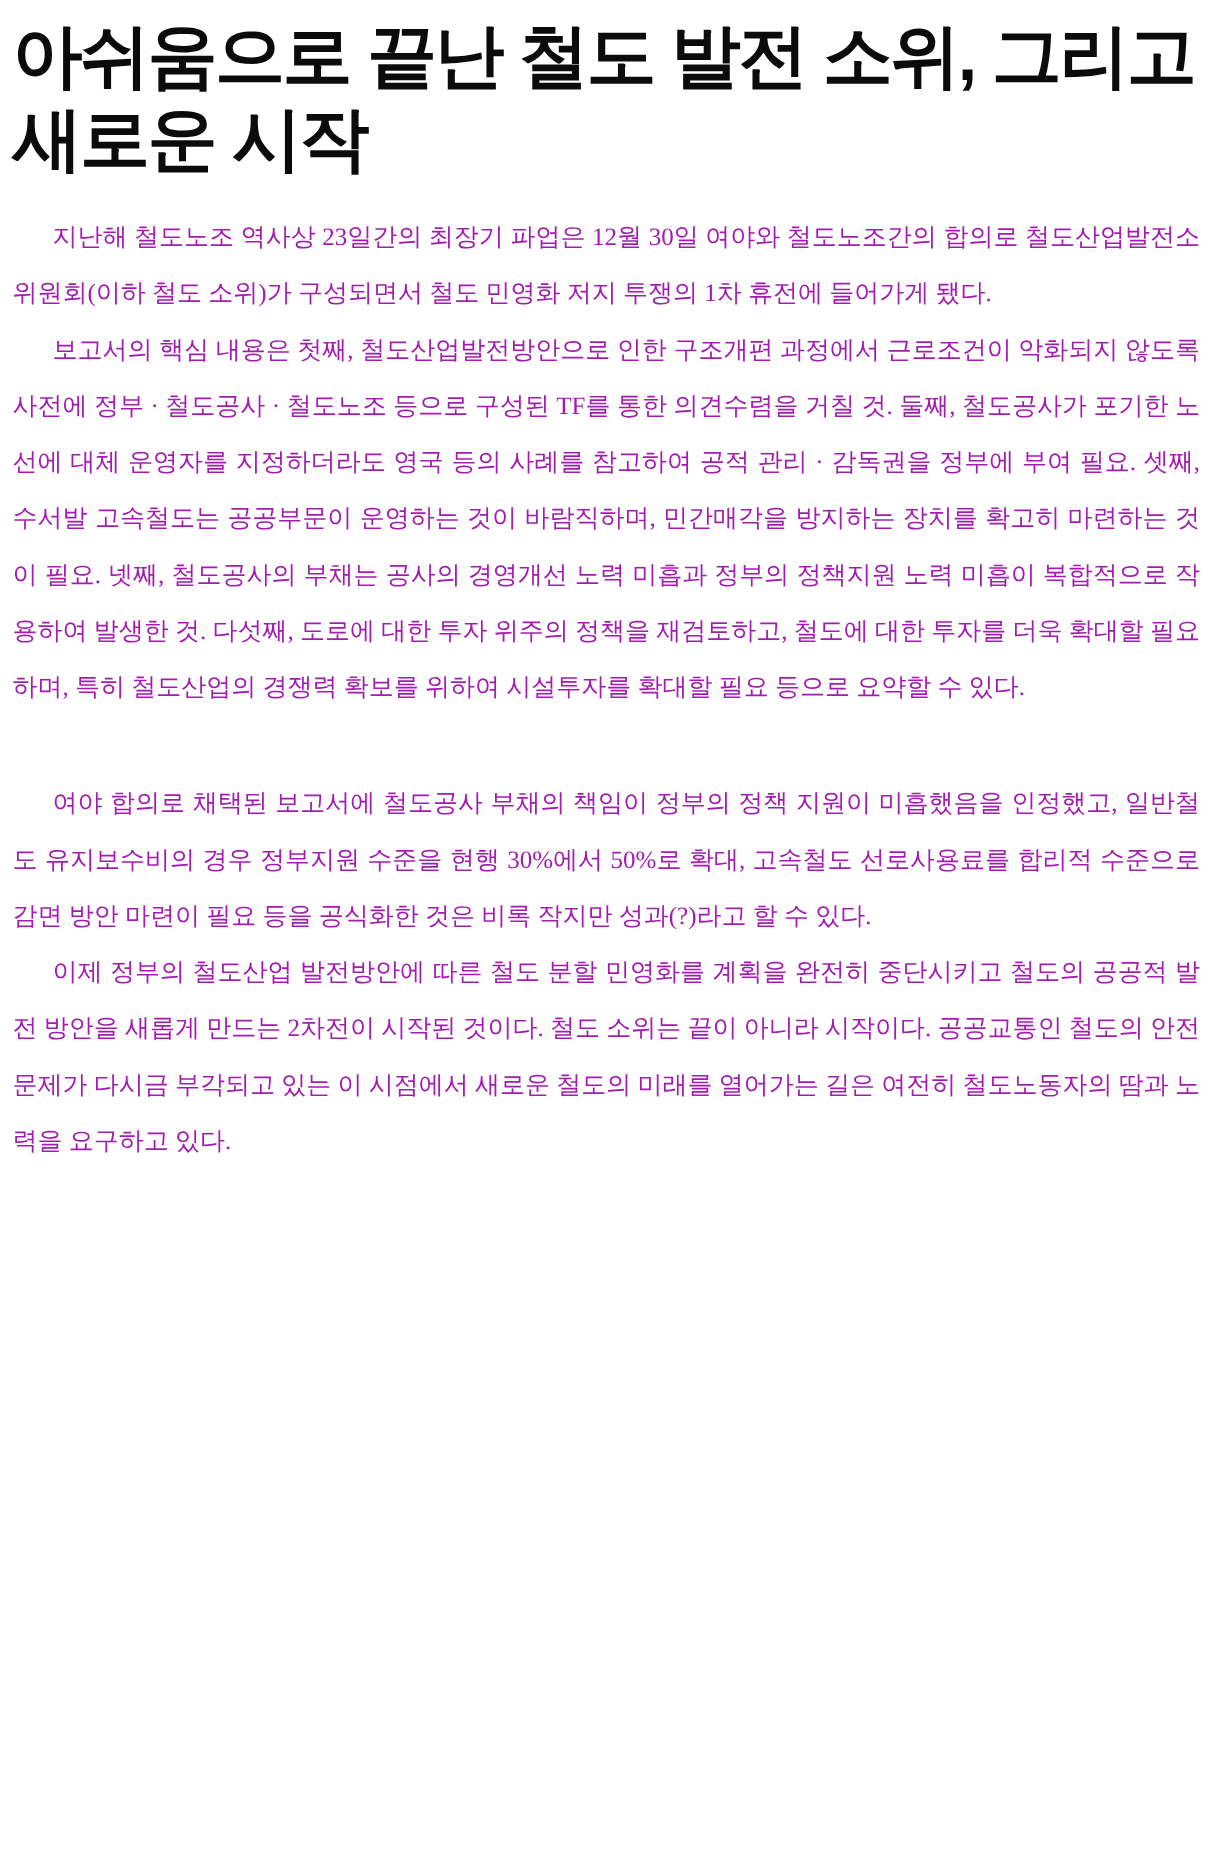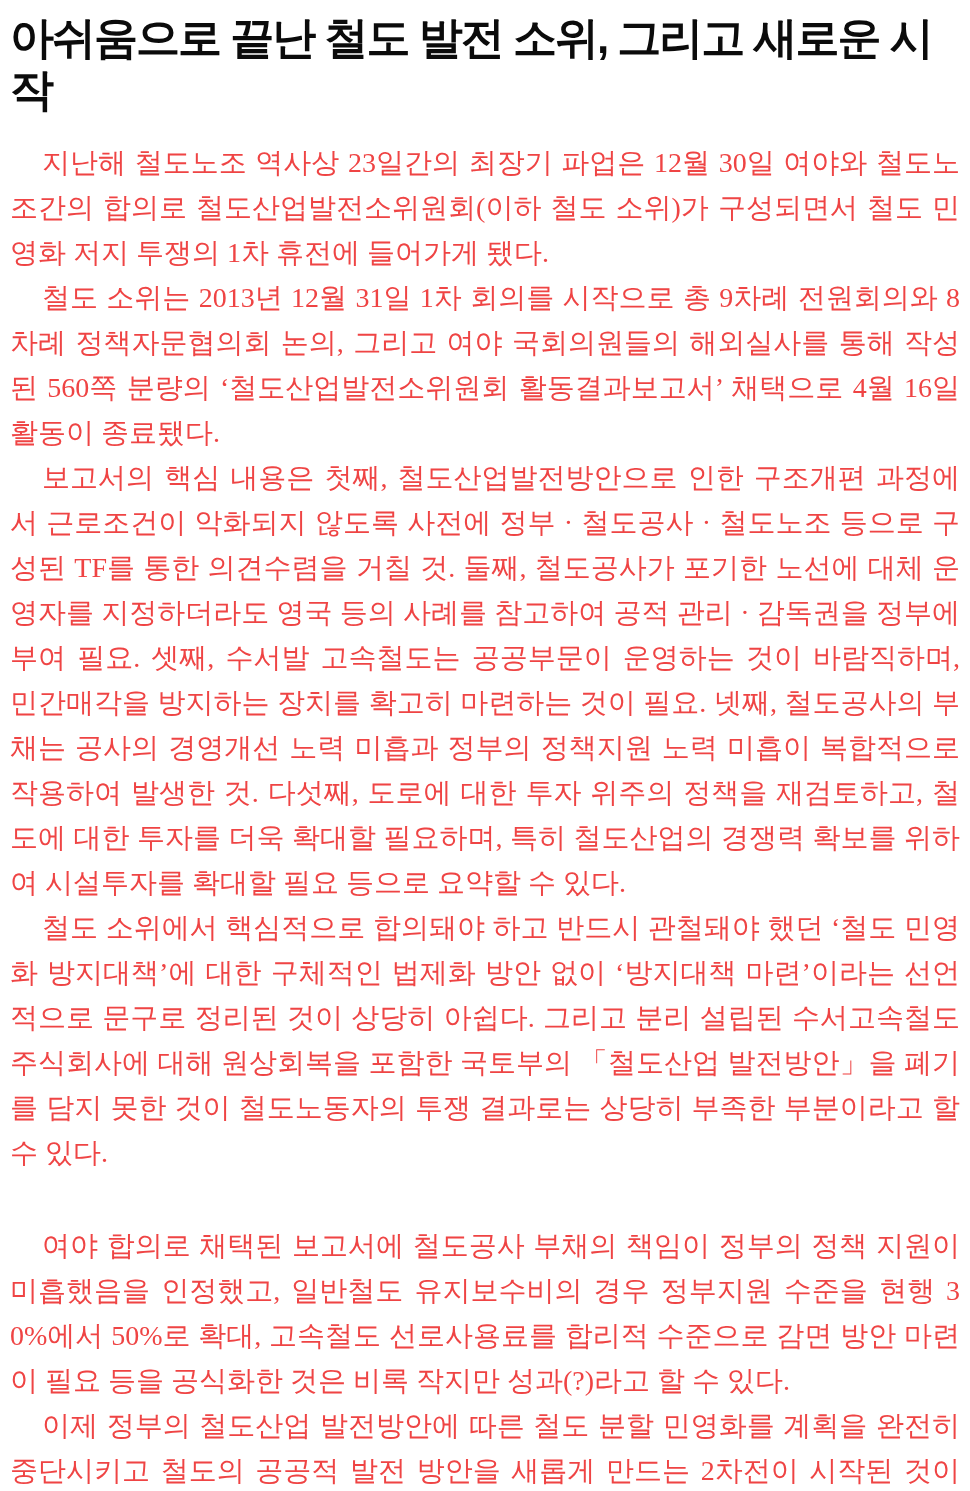--- a/index.html
+++ b/index.html
@@ -12,53 +12,51 @@
     width: 970px;
     height: 1491px;
     box-sizing: border-box;
     padding: 12px 10px 0 10px;
     background: #ffffff;
     overflow: hidden;
   }
   .title {
     margin: 0 0 24px 0;
     font-family: "Liberation Sans", sans-serif;
-    font-size: 44px;
+    font-size: 56px;
     line-height: 1.18;
     font-weight: 800;
     letter-spacing: -2px;
     color: #0b0b0b;
     text-align: left;
   }
   .body-p {
     margin: 0;
     font-family: "Liberation Serif", serif;
-    font-size: 28px;
+    font-size: 20px;
     line-height: 45px;
-    color: #ef4444;
+    color: #a21caf;
     text-align: justify;
     text-indent: 32px;
     word-break: break-all;
   }
   .section-gap {
     margin-top: 48px;
   }
 </style>
 </head>
 <body>
 
 <div class="page">
 
   <h1 class="title">아쉬움으로 끝난 철도 발전 소위, 그리고 새로운 시작</h1>
 
   <p class="body-p">지난해 철도노조 역사상 23일간의 최장기 파업은 12월 30일 여야와 철도노조간의 합의로 철도산업발전소위원회(이하 철도 소위)가 구성되면서 철도 민영화 저지 투쟁의 1차 휴전에 들어가게 됐다.</p>
 
-  <p class="body-p">철도 소위는 2013년 12월 31일 1차 회의를 시작으로 총 9차례 전원회의와 8차례 정책자문협의회 논의, 그리고 여야 국회의원들의 해외실사를 통해 작성된 560쪽 분량의 ‘철도산업발전소위원회 활동결과보고서’ 채택으로 4월 16일 활동이 종료됐다.</p>
 
   <p class="body-p">보고서의 핵심 내용은 첫째, 철도산업발전방안으로 인한 구조개편 과정에서 근로조건이 악화되지 않도록 사전에 정부 · 철도공사 · 철도노조 등으로 구성된 TF를 통한 의견수렴을 거칠 것. 둘째, 철도공사가 포기한 노선에 대체 운영자를 지정하더라도 영국 등의 사례를 참고하여 공적 관리 · 감독권을 정부에 부여 필요. 셋째, 수서발 고속철도는 공공부문이 운영하는 것이 바람직하며, 민간매각을 방지하는 장치를 확고히 마련하는 것이 필요. 넷째, 철도공사의 부채는 공사의 경영개선 노력 미흡과 정부의 정책지원 노력 미흡이 복합적으로 작용하여 발생한 것. 다섯째, 도로에 대한 투자 위주의 정책을 재검토하고, 철도에 대한 투자를 더욱 확대할 필요하며, 특히 철도산업의 경쟁력 확보를 위하여 시설투자를 확대할 필요 등으로 요약할 수 있다.</p>
 
-  <p class="body-p">철도 소위에서 핵심적으로 합의돼야 하고 반드시 관철돼야 했던 ‘철도 민영화 방지대책’에 대한 구체적인 법제화 방안 없이 ‘방지대책 마련’이라는 선언적으로 문구로 정리된 것이 상당히 아쉽다. 그리고 분리 설립된 수서고속철도주식회사에 대해 원상회복을 포함한 국토부의 「철도산업 발전방안」을 폐기를 담지 못한 것이 철도노동자의 투쟁 결과로는 상당히 부족한 부분이라고 할 수 있다.</p>
 
   <p class="body-p section-gap">여야 합의로 채택된 보고서에 철도공사 부채의 책임이 정부의 정책 지원이 미흡했음을 인정했고, 일반철도 유지보수비의 경우 정부지원 수준을 현행 30%에서 50%로 확대, 고속철도 선로사용료를 합리적 수준으로 감면 방안 마련이 필요 등을 공식화한 것은 비록 작지만 성과(?)라고 할 수 있다.</p>
 
   <p class="body-p">이제 정부의 철도산업 발전방안에 따른 철도 분할 민영화를 계획을 완전히 중단시키고 철도의 공공적 발전 방안을 새롭게 만드는 2차전이 시작된 것이다. 철도 소위는 끝이 아니라 시작이다. 공공교통인 철도의 안전 문제가 다시금 부각되고 있는 이 시점에서 새로운 철도의 미래를 열어가는 길은 여전히 철도노동자의 땀과 노력을 요구하고 있다.</p>
 
 </div>
 
 </body></html>

